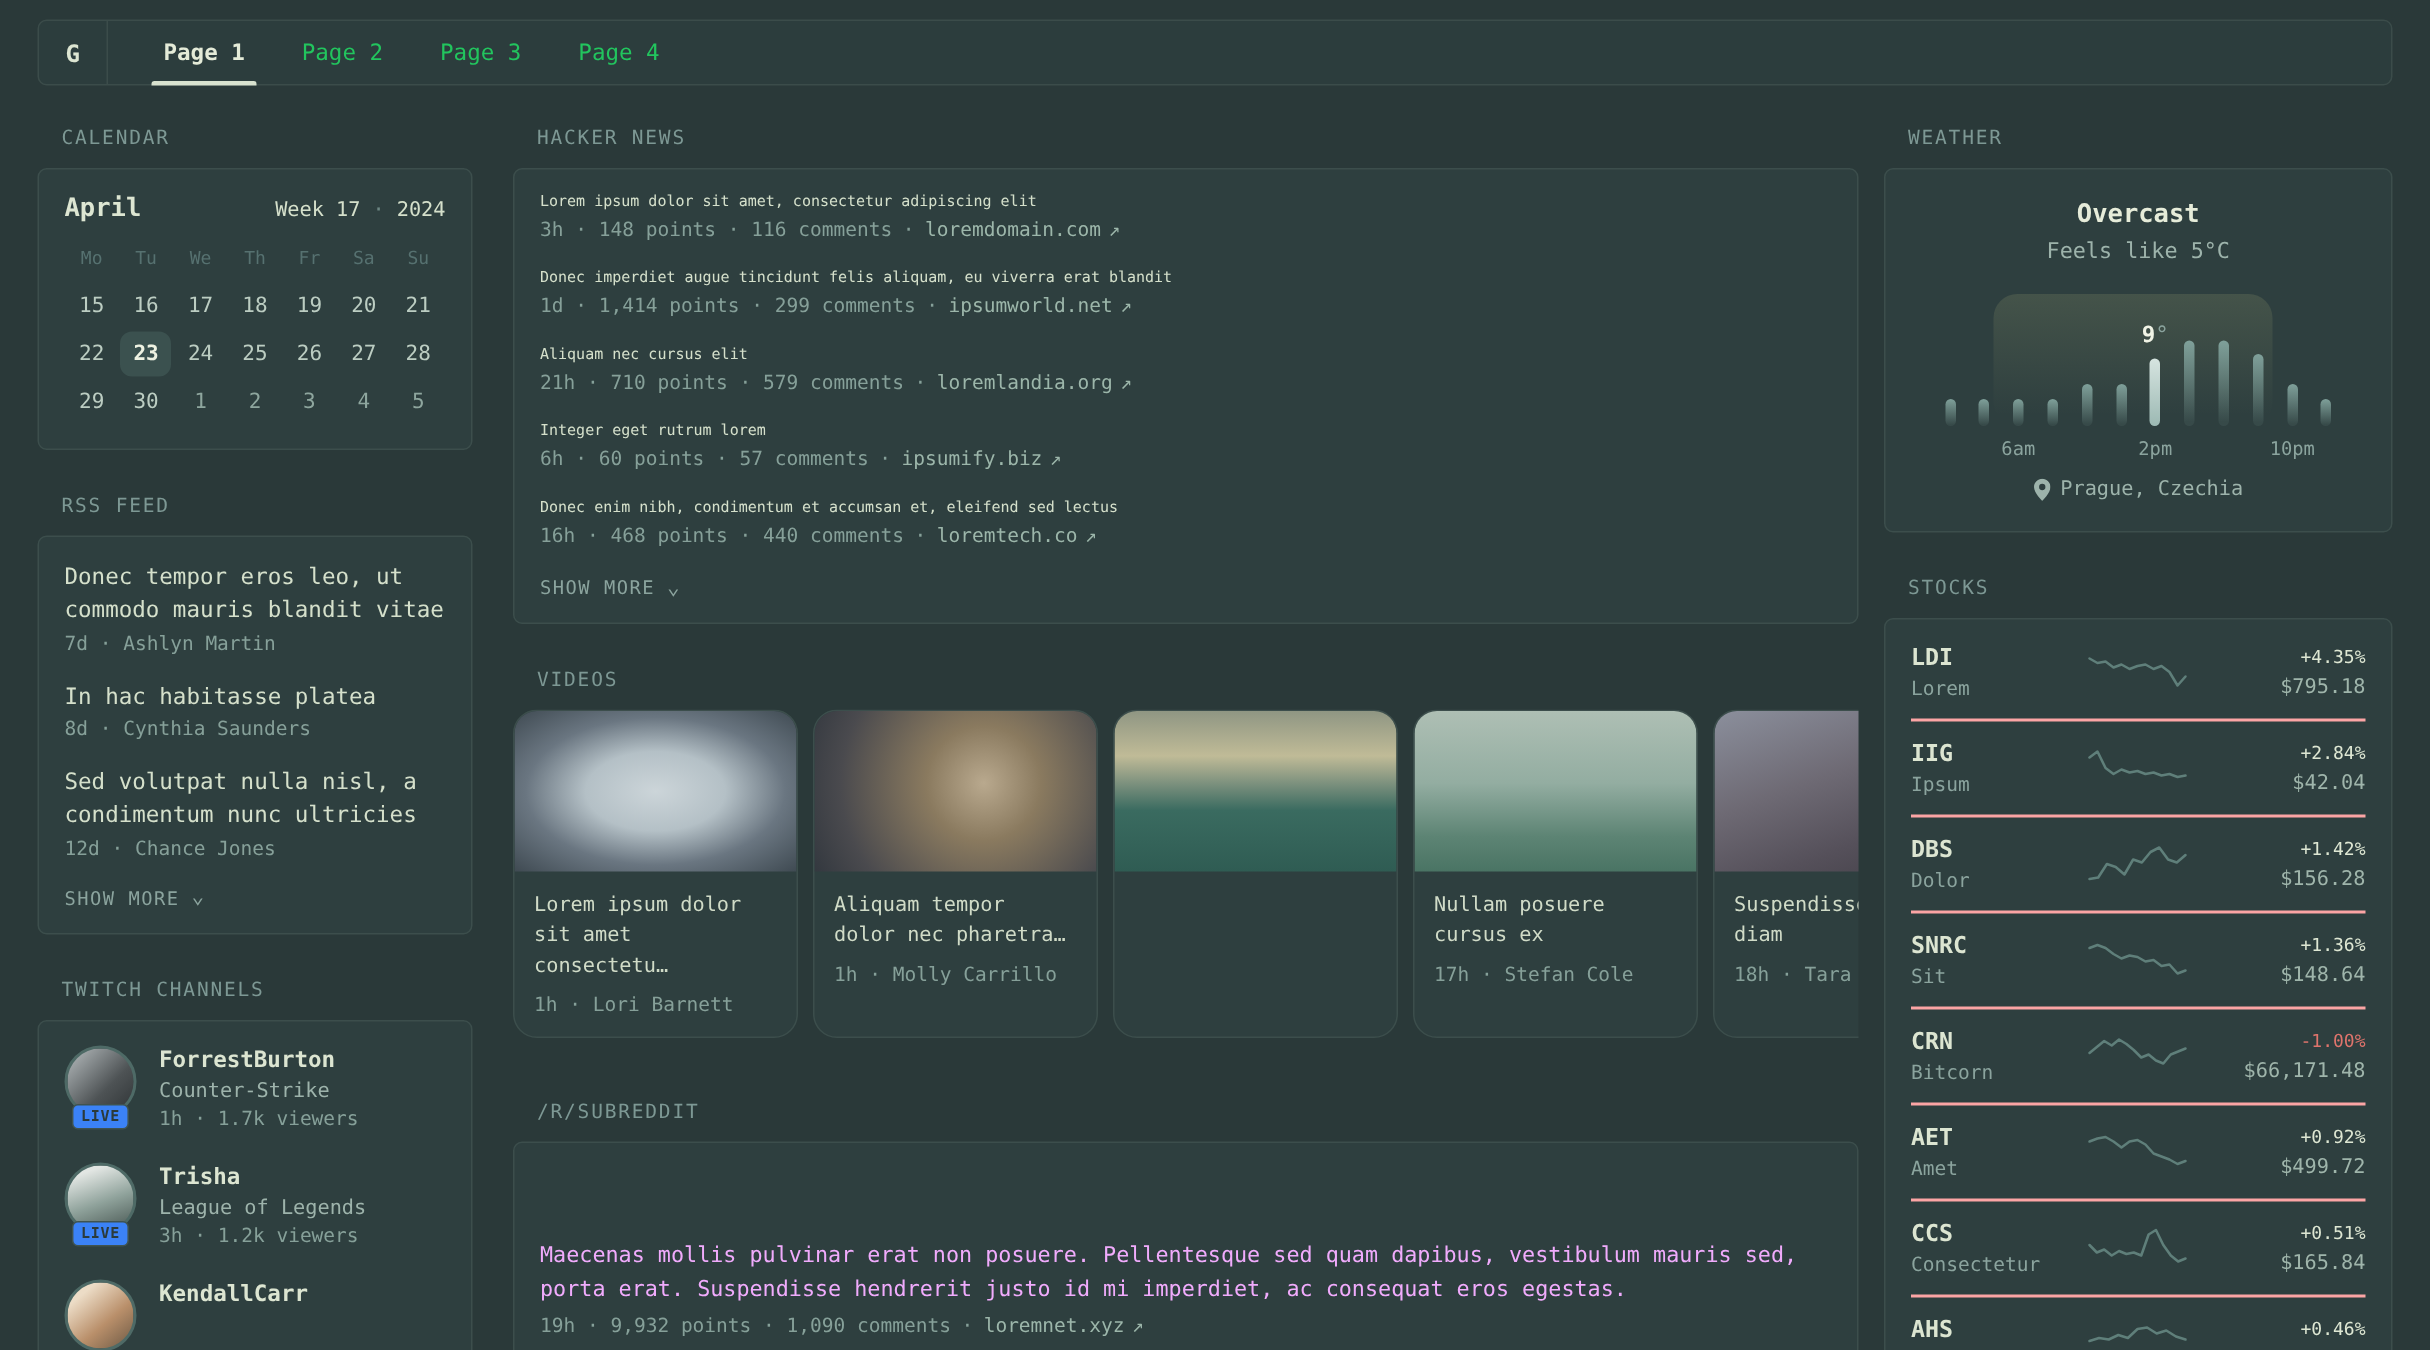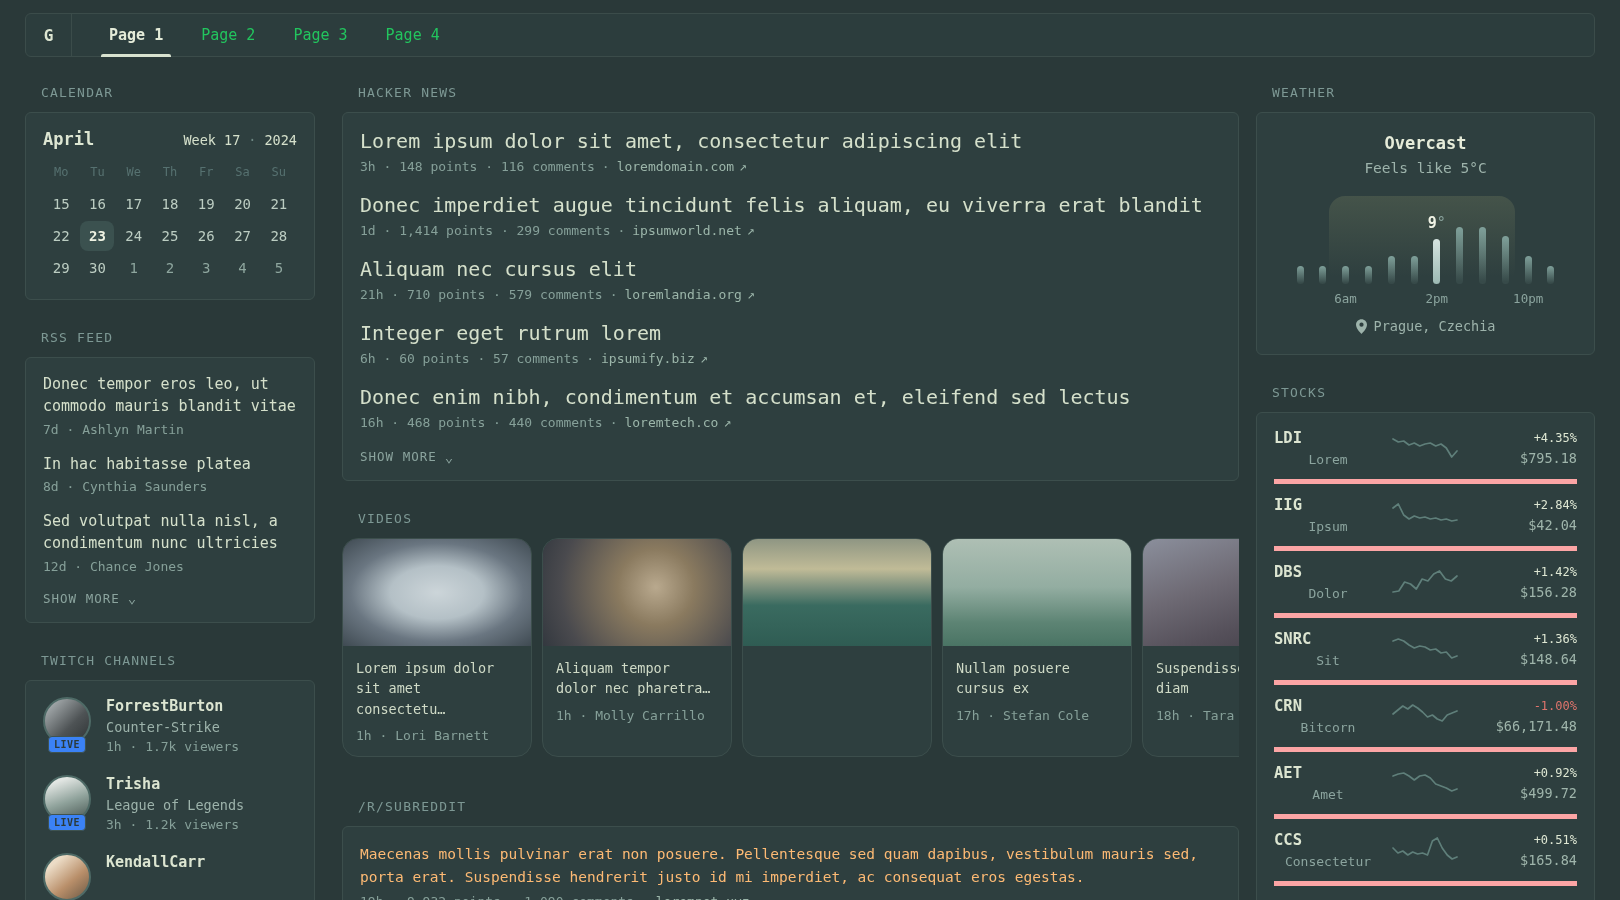--- a/index.html
+++ b/index.html
@@ -56,25 +56,25 @@
   .av-1 { background:linear-gradient(135deg,#a7adaf 10%,#4e5355 60%,#2e3335 100%); }
   .av-2 { background:linear-gradient(160deg,#e2e6e3 15%,#8fa29b 55%,#44524e 100%); }
   .av-3 { background:linear-gradient(140deg,#ecdcc6 20%,#b98f6a 60%,#6b5844 100%); }
   .live-badge { position:absolute; left:50%; transform:translateX(-50%); bottom:6px; background:#3b82f6; color:#2b3a3a; font-size:10px; font-weight:bold; letter-spacing:.5px; padding:2px 5px; border-radius:4px; border:1px solid #3f5350; }
   .tw-name { font-size:15px; font-weight:bold; color:#dce5d1; cursor:pointer; }
   .tw-cat { font-size:13.5px; color:#9db3ab; margin-top:4px; }
   .tw-meta { font-size:13px; color:#86a099; margin-top:4px; }
 
   
   .hn-item { margin-bottom:19px; }
-  .hn-title { font-size:20px; color:#d5e0cb; cursor:pointer; }
+  .hn-title { font-size:10px; color:#d5e0cb; cursor:pointer; }
   .hn-meta { display:flex; gap:7px; font-size:13px; color:#86a099; margin-top:6px; align-items:baseline; }
   .hn-meta .domain { color:#9cb6aa; display:flex; gap:5px; cursor:pointer; }
   .reddit-card { min-height:150px; }
-  .reddit-title { font-size:14.5px; line-height:1.58; color:#fdba74; cursor:pointer; }
+  .reddit-title { font-size:14.5px; line-height:1.58; color:#f0abfc; cursor:pointer;margin-top:48px; }
   .reddit-card .hn-meta { margin-top:5px; }
 
   
   .videos-row { display:flex; gap:10px; width:897px; overflow:hidden; }
   .video-card { width:190px; flex:none; background:#2e3f3f; border:1px solid #3c4e4c; border-radius:16px; overflow:hidden; cursor:pointer; }
   .video-thumb { width:100%; height:107px; }
   .thumb-1 { background:radial-gradient(ellipse at center,#ccd5d9 0%,#b4c0c6 35%,#6a7681 65%,#3f4a52 100%); }
   .thumb-2 { background:radial-gradient(circle at 60% 45%,#b9a98e 0%,#8a7a5f 30%,#4a4a4e 75%,#33383f 100%); }
   .thumb-3 { background:linear-gradient(180deg,#8f9683 0%,#c0bb97 28%,#7d917e 45%,#3a6b60 62%,#2f5c53 100%); }
   .thumb-4 { background:linear-gradient(180deg,#aebfb4 0%,#93ada1 45%,#5d8474 78%,#4a7464 100%); }
@@ -95,24 +95,24 @@
   .wbar.current { background:linear-gradient(180deg,#d6e4e0 0%,#9cb9b3 100%); }
   .temp-label { position:absolute; left:54.4%; transform:translateX(-50%); bottom:74px; font-size:15px; font-weight:bold; color:#f0f3e5; }
   .temp-label .deg { color:#8ba49e; font-weight:normal; }
   .time-label { position:absolute; bottom:0; transform:translateX(-50%); font-size:12.5px; color:#8ba49e; }
   .tl-0 { left:19%; } .tl-1 { left:54.4%;text-align:center; } .tl-2 { left:89.8%; }
   .weather-loc { display:flex; justify-content:center; align-items:center; gap:7px; margin-top:12px; font-size:13.5px; color:#9db3ab; }
 
   
   .stocks-card { padding:4px 17px; }
   .stock-row { display:flex; align-items:center; padding:12px 0; cursor:pointer; }
-  .stock-row + .stock-row { border-top:5px solid #fca5a5; }
+  .stock-row + .stock-row { border-top:2px solid #fca5a5; }
   .stock-id { width:108px; flex:none; }
   .stock-ticker { font-size:15.5px; font-weight:bold; color:#dce5d1; }
-  .stock-name { font-size:13px; color:#8ba49e; margin-top:5px; min-height:15px;text-align:center; }
+  .stock-name { font-size:13px; color:#8ba49e; margin-top:5px; min-height:15px; }
   .spark { flex:none; margin:0 auto; overflow:visible; }
   .spark polyline { fill:none; stroke:#5f7f7a; stroke-width:1.7; stroke-linejoin:round; stroke-linecap:round; }
   .stock-vals { width:110px; flex:none; text-align:right; }
   .stock-change { font-size:12px; color:#dee7d3; }
   .stock-change.neg { color:#df746c; }
   .stock-price { font-size:13.5px; color:#9fb5ab; margin-top:5px; min-height:16px; }
 </style>
 </head>
 <body>
 

